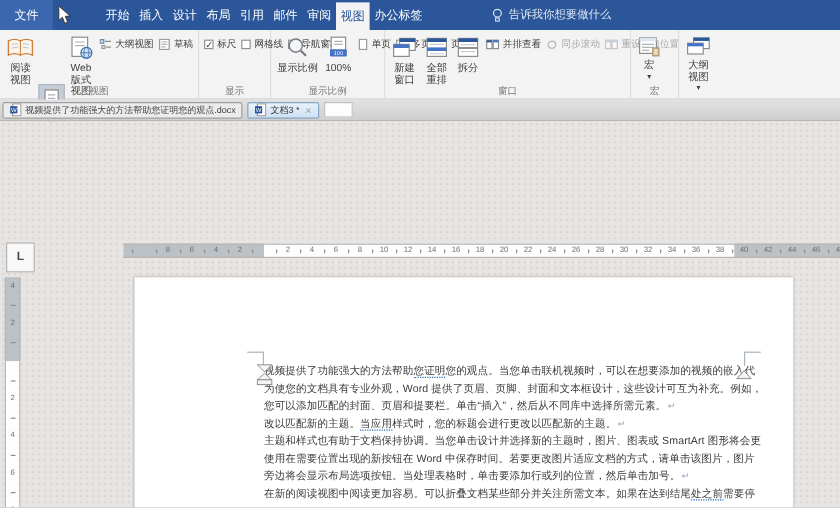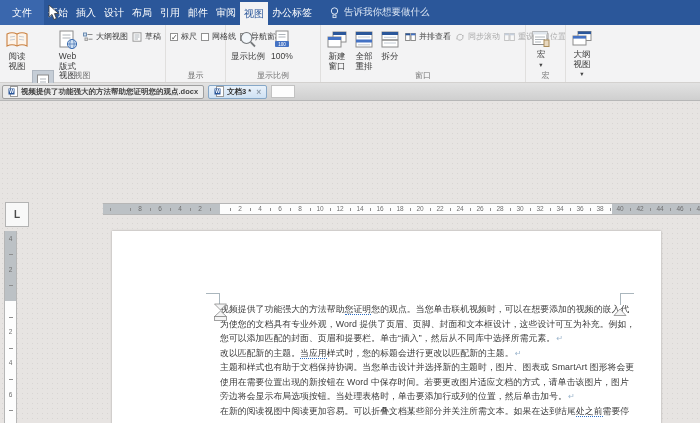--- a/index.html
+++ b/index.html
@@ -1,20 +1,20 @@
 <!DOCTYPE html>
 <html><head>
 <meta charset="utf-8">
 <style>
   html,body{margin:0;padding:0;background:#bbb;}
   *{box-sizing:border-box;font-family:"Liberation Sans",sans-serif;}
   .screen{position:relative;width:700px;height:423px;overflow:hidden;background:#e7e5e3;}
 
   
-  .tabbar{position:absolute;left:0;top:0;width:700px;height:25px;background:#2b579a;display:flex;align-items:stretch;}
+  .tabbar{position:absolute;left:0;top:0;width:700px;height:25px;background:#2b579a;display:flex;align-items:stretch;gap:40px;}
   .file-tab{width:44px;display:flex;align-items:center;justify-content:center;color:#fff;font-size:10px;background:#3a67ad;}
   .rtabs{display:flex;align-items:stretch;}
   .rtab{padding:0 4px;display:flex;align-items:center;color:#fff;font-size:10px;white-space:nowrap;}
   .rtab.active{background:#f3f3f4;color:#2b579a;margin-top:2px;}
   .tellme{display:flex;align-items:center;gap:5px;color:#dce6f4;font-size:9.5px;padding-left:14px;white-space:nowrap;}
 
   
   .ribbon{position:absolute;left:0;top:25px;width:700px;height:58px;background:#f3f3f4;border-bottom:1px solid #d3d1cf;display:flex;align-items:stretch;}
   .rgroup{position:relative;display:flex;align-items:flex-start;border-right:1px solid #e0dfde;padding:0 2px;}
   .glabel{position:absolute;bottom:1px;left:0;right:0;text-align:center;font-size:8px;color:#767676;white-space:nowrap;}
@@ -24,21 +24,21 @@
   .wrap2{width:20px;word-break:break-all;}
   .dd{font-size:6.5px;color:#444;line-height:5px;}
   .scol{display:flex;flex-direction:row;justify-content:flex-start;padding-top:5px;}
   .srow{display:flex;align-items:center;gap:3px;font-size:8px;color:#3c3c3c;height:13px;padding:0 2px;white-space:nowrap;}
   .srow.dis{color:#a8a8a8;}
   .srow.dis svg{opacity:.45;}
   .cb{width:8px;height:8px;border:1px solid #919191;background:#fff;font-size:8px;line-height:7px;color:#444;text-align:center;}
 
   
   .doctabs{position:absolute;left:0;top:83px;width:700px;height:18px;background:linear-gradient(#e2e2e2,#cfcfcf);border-bottom:1px solid #b7b7b7;display:flex;align-items:center;padding-left:2px;gap:4px;}
-  .dtab{display:flex;align-items:center;gap:3px;height:14px;padding:0 5px;font-size:7.5px;color:#444;background:#ececec;border:1px solid #9f9f9f;border-radius:2px;white-space:nowrap;font-weight:bold;}
+  .dtab{display:flex;align-items:center;gap:3px;height:14px;padding:0 5px;font-size:7.5px;color:#444;background:#ececec;border:1px solid #9f9f9f;border-radius:2px;white-space:nowrap;}
   .dtab.active{background:linear-gradient(#e9f2fb,#cfe1f3);border:1px solid #86a7c7;color:#333;}
   .dtab .x{color:#8c9aa8;font-size:8.5px;margin-left:2px;}
   .newtabbox{width:24px;height:13px;background:#fdfdfd;border:1px solid #c2c2c2;}
 
   
   .workspace{position:absolute;left:0;top:101px;width:700px;height:322px;background-color:#e7e4e2;background-image:radial-gradient(circle,#d8d5d3 0.8px,transparent 1px);background-size:5px 5px;}
   .page{position:absolute;left:112px;top:130px;width:549px;height:294px;background:#fff;box-shadow:0 0 2px rgba(0,0,0,.3);}
   .cornermark{position:absolute;width:14px;height:12px;}
   .cm-l{left:206px;top:192px;border-top:1px solid #aab6bd;border-right:1px solid #aab6bd;}
   .cm-r{left:620px;top:192px;border-top:1px solid #aab6bd;border-left:1px solid #aab6bd;}
@@ -179,20 +179,43 @@
       </div>
       <div class="bigbtn">
         <svg width="18" height="20" viewBox="0 0 18 20">
             <rect x="3" y="1" width="12" height="15" fill="#fff" stroke="#8c8c8c"></rect>
             <line x1="5.5" y1="4.5" x2="12.5" y2="4.5" stroke="#aeb4ba"></line>
             <line x1="5.5" y1="7" x2="12.5" y2="7" stroke="#aeb4ba"></line>
             <rect x="2" y="11" width="14" height="6" rx="1" fill="#4472c4"></rect>
             <text x="9" y="15.7" font-size="4.6" fill="#fff" text-anchor="middle">100</text>
           </svg>
         <span class="blab">100%</span>
+      </div>
+      <div class="scol">
+        <div class="srow">
+          <svg width="9" height="10" viewBox="0 0 9 10">
+              <rect x="1.5" y="0.8" width="6" height="8.4" fill="#fff" stroke="#9a9a9a"></rect>
+            </svg>
+          <span>单页</span>
+        </div>
+        <div class="srow">
+          <svg width="10" height="10" viewBox="0 0 10 10">
+              <rect x="0.6" y="1.5" width="4" height="7" fill="#fff" stroke="#9a9a9a"></rect>
+              <rect x="5.4" y="1.5" width="4" height="7" fill="#fff" stroke="#9a9a9a"></rect>
+            </svg>
+          <span>多页</span>
+        </div>
+        <div class="srow">
+          <svg width="10" height="10" viewBox="0 0 10 10">
+              <rect x="1" y="1" width="8" height="8" fill="#fff" stroke="#9a9a9a"></rect>
+              <polygon points="1.8,5 3.8,3.5 3.8,6.5" fill="#5b7fae"></polygon>
+              <polygon points="8.2,5 6.2,3.5 6.2,6.5" fill="#5b7fae"></polygon>
+            </svg>
+          <span>页宽</span>
+        </div>
       </div>
       <div class="glabel">显示比例</div>
     </div>
 
     <div class="rgroup" style="width:205px">
       <div class="bigbtn">
         <svg width="22" height="20" viewBox="0 0 22 20">
             <rect x="7" y="2" width="13" height="10" fill="#fff" stroke="#8c8c8c"></rect>
             <rect x="7" y="2" width="13" height="3" fill="#2b579a"></rect>
             <rect x="2" y="7" width="13" height="10" fill="#fff" stroke="#8c8c8c"></rect>

